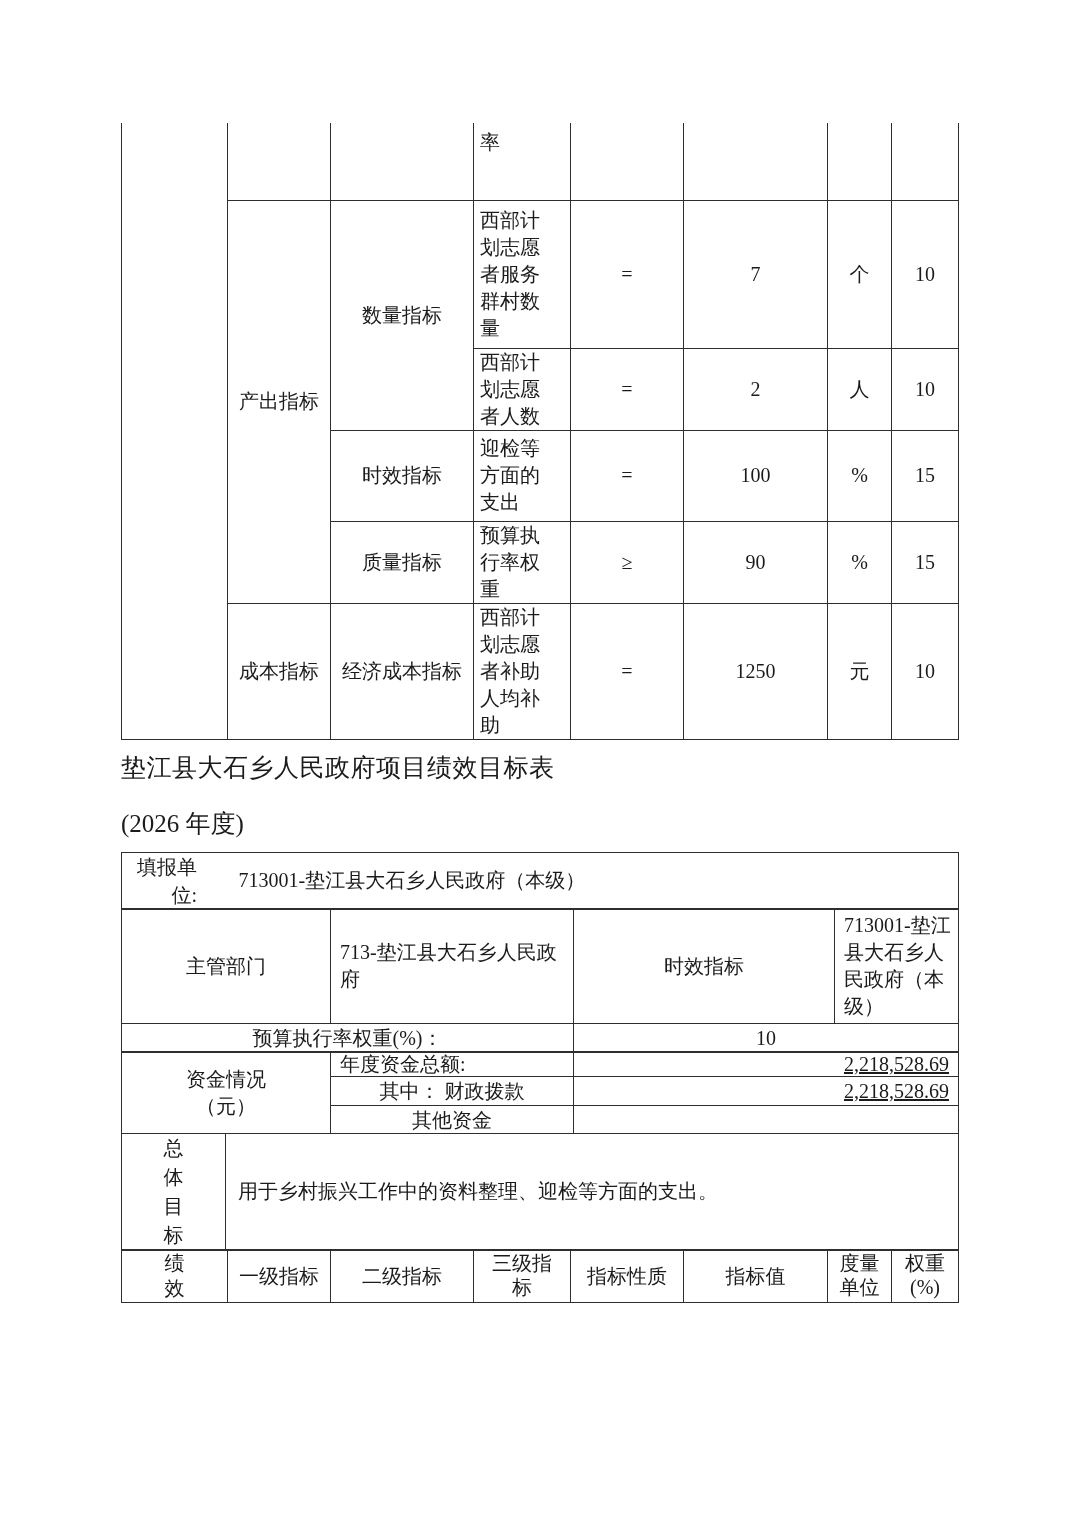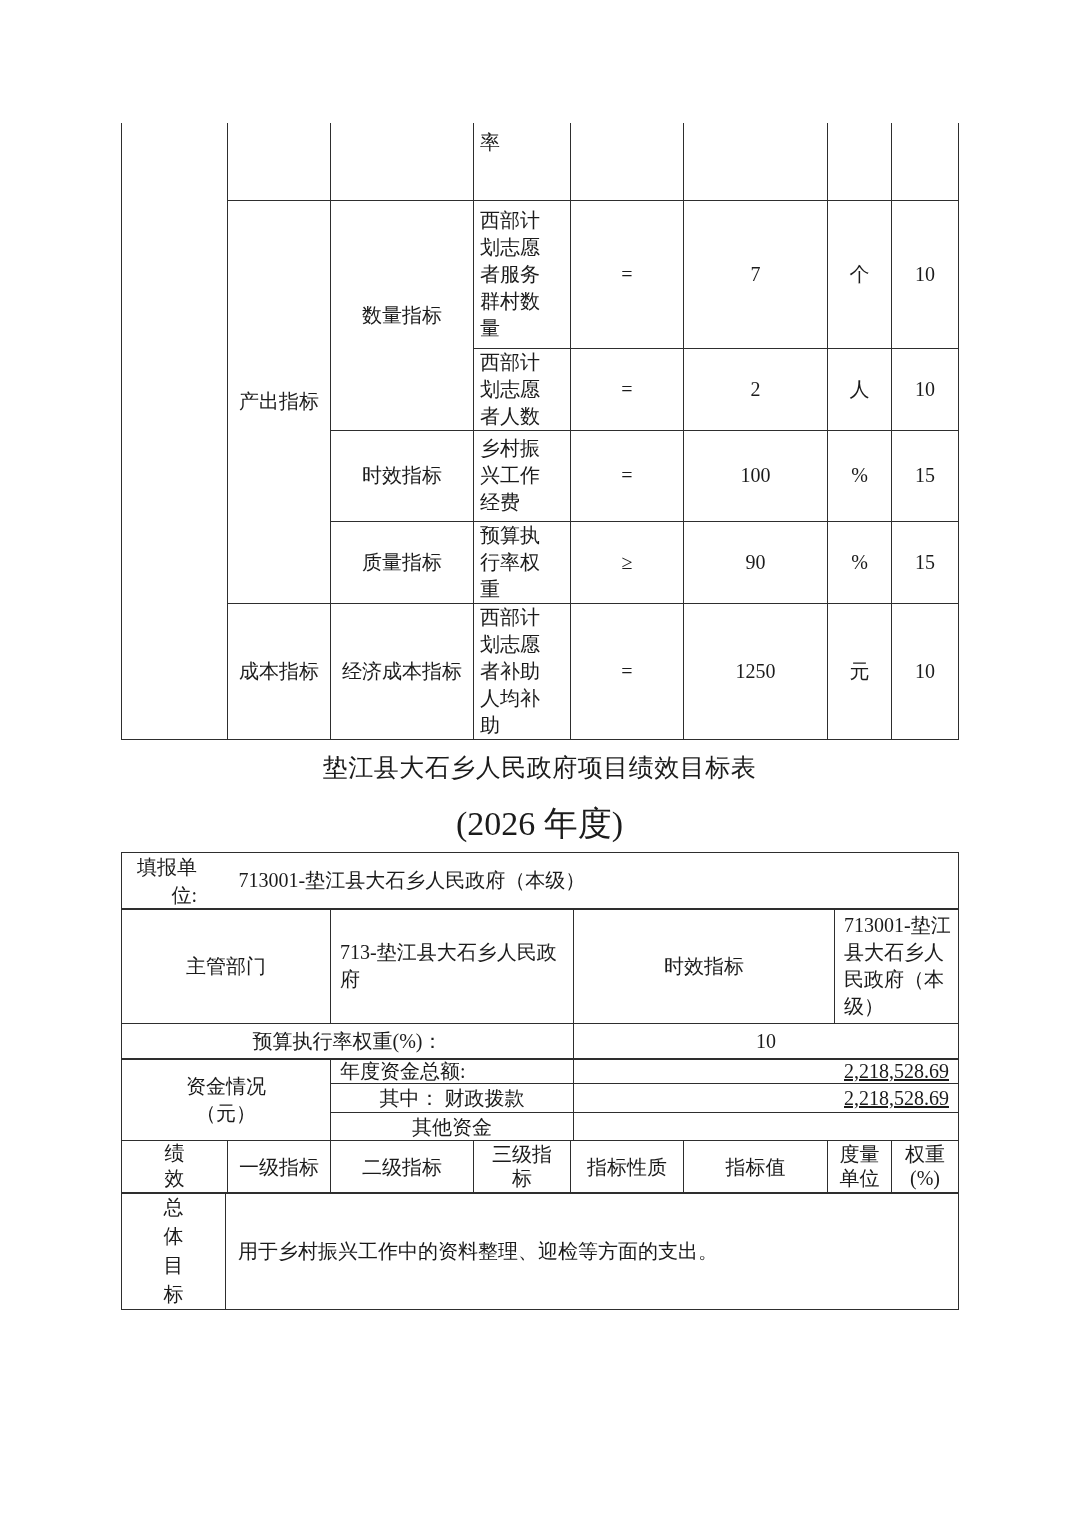--- a/index.html
+++ b/index.html
@@ -26,23 +26,23 @@
   .pre{white-space:pre-line;}
   td.left{text-align:left;padding-left:9px;padding-right:6px;}
   td.right{text-align:right;padding-right:9px;padding-left:4px;text-decoration:underline;}
   td.noR{border-right:none;}
   td.noL{border-left:none;}
   .vchar{display:inline-block;width:24px;line-height:29px;word-break:break-all;text-align:center;}
   .vchar2{display:inline-block;width:24px;line-height:25px;word-break:break-all;text-align:center;}
   .wlab{display:inline-block;width:66px;text-align:right;line-height:28px;}
   .hwrap{display:inline-block;max-width:64px;line-height:24px;text-align:center;}
   td.slim{line-height:24px;}
-  .titles{text-align:center;}
+  .titles{text-align:left;}
   .doc-title{font-size:25px;line-height:28px;margin-top:14px;letter-spacing:0.5px;}
-  .doc-sub{font-size:34px;line-height:26px;margin-top:29px;}
+  .doc-sub{font-size:25px;line-height:26px;margin-top:29px;}
   .gap-t2{height:15px;}
 </style>
 </head>
 <body>
 
 <div class="sheet">
 
   <table class="t1">
     <colgroup>
       <col style="width:106px">
@@ -76,21 +76,21 @@
     </tr>
     <tr style="height:82px">
       <td class="l3"><div class="w3">西部计划志愿者人数</div></td>
       <td>=</td>
       <td>2</td>
       <td>人</td>
       <td>10</td>
     </tr>
     <tr style="height:91px">
       <td>时效指标</td>
-      <td class="l3"><div class="w3">乡村振兴工作经费</div></td>
+      <td class="l3"><div class="w3">迎检等方面的支出</div></td>
       <td>=</td>
       <td>100</td>
       <td>%</td>
       <td>15</td>
     </tr>
     <tr style="height:59px">
       <td>质量指标</td>
       <td class="l3"><div class="w3">预算执行率权重</div></td>
       <td>≥</td>
       <td>90</td>
@@ -148,21 +148,21 @@
     </tr>
   </tbody>
     </table>
 
   <table class="sect">
     <colgroup>
         <col style="width:452px">
         <col style="width:385px">
       </colgroup>
     <tbody>
-        <tr style="height:36px">
+        <tr style="height:29px">
       <td class="slim">预算执行率权重(%)：</td>
       <td class="slim">10</td>
     </tr>
   </tbody>
     </table>
 
   <table class="sect">
     <colgroup>
         <col style="width:209px">
         <col style="width:243px">
@@ -175,20 +175,33 @@
       <td class="left slim">年度资金总额:</td>
       <td class="right slim">2,218,528.69</td>
     </tr>
     <tr style="height:29px">
       <td class="slim">其中： 财政拨款</td>
       <td class="right slim">2,218,528.69</td>
     </tr>
     <tr style="height:28px">
       <td class="slim">其他资金</td>
       <td class="right slim"></td>
+    </tr>
+  </tbody>
+    </table>
+
+  <table class="sect">
+    <colgroup>
+        <col style="width:104px">
+        <col style="width:733px">
+      </colgroup>
+    <tbody>
+        <tr style="height:115px">
+      <td><span class="vchar">总体目标</span></td>
+      <td class="left" style="padding-left:12px">用于乡村振兴工作中的资料整理、迎检等方面的支出。</td>
     </tr>
   </tbody>
     </table>
 
   <table class="sect">
     <colgroup>
       <col style="width:106px">
         <col style="width:103px">
         <col style="width:143px">
         <col style="width:97px">
@@ -204,26 +217,13 @@
       <td class="slim">二级指标</td>
       <td><span class="hwrap">三级指标</span></td>
       <td class="slim">指标性质</td>
       <td class="slim">指标值</td>
       <td><span class="hwrap">度量单位</span></td>
       <td><span class="hwrap">权重(%)</span></td>
     </tr>
   </tbody>
     </table>
 
-  <table class="sect">
-    <colgroup>
-        <col style="width:104px">
-        <col style="width:733px">
-      </colgroup>
-    <tbody>
-        <tr style="height:115px">
-      <td><span class="vchar">总体目标</span></td>
-      <td class="left" style="padding-left:12px">用于乡村振兴工作中的资料整理、迎检等方面的支出。</td>
-    </tr>
-  </tbody>
-    </table>
-
 </div>
 
 </body></html>

